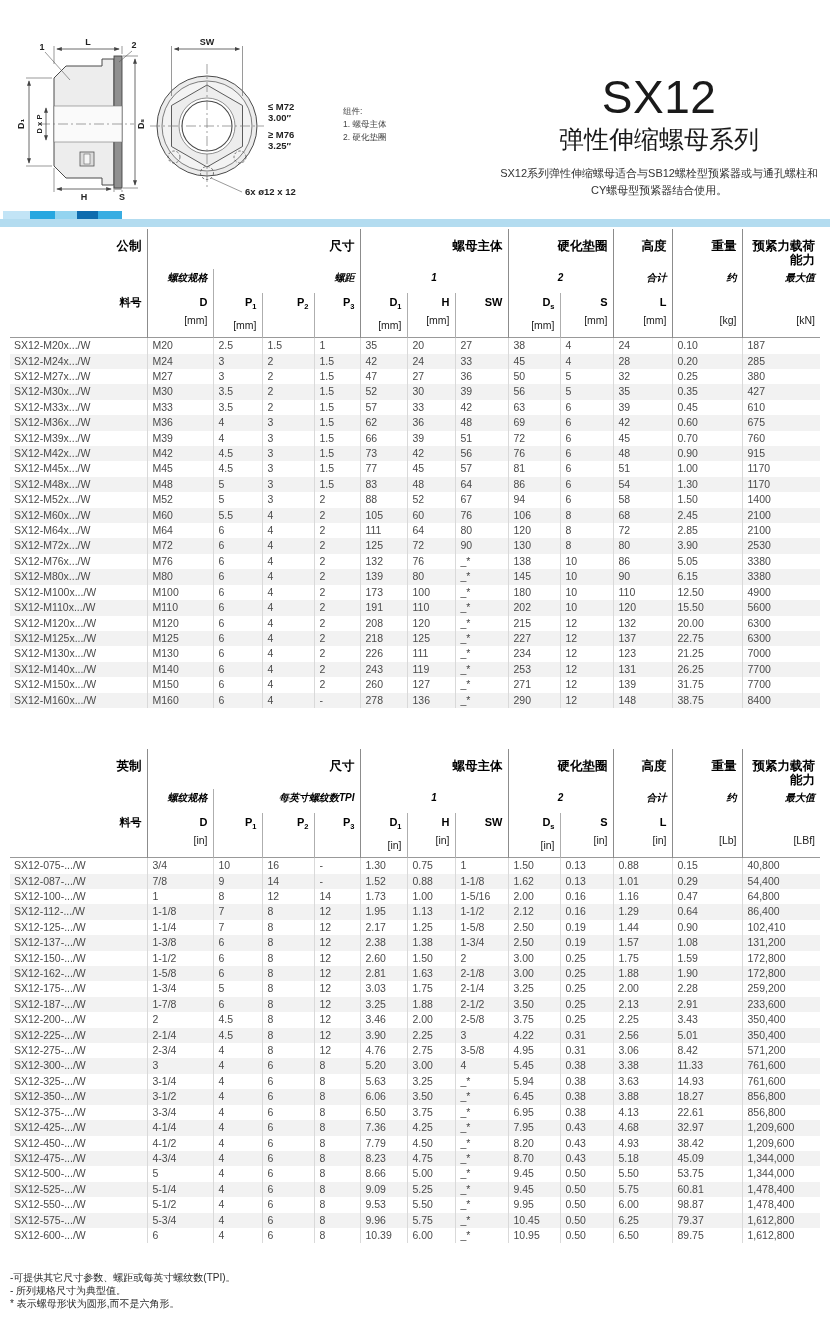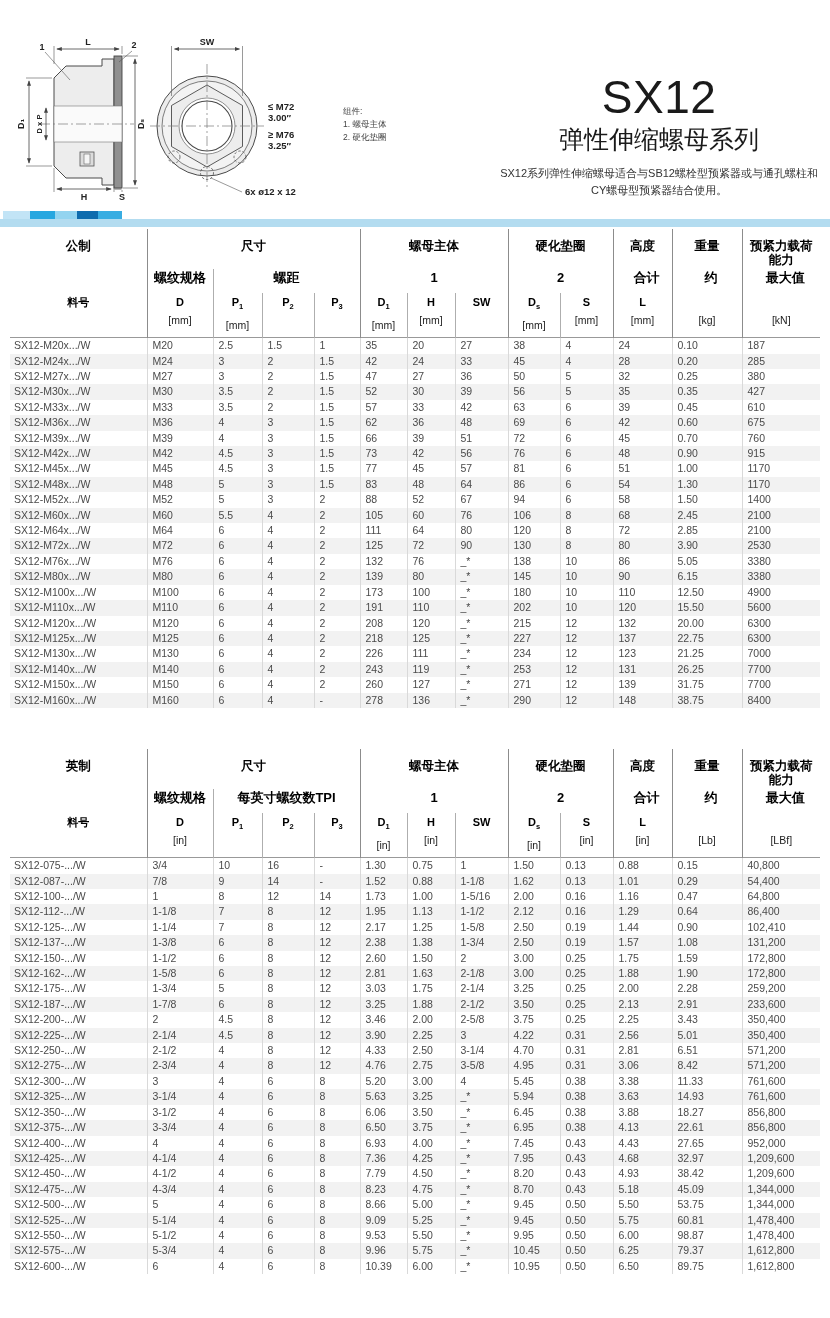--- a/index.html
+++ b/index.html
@@ -34,23 +34,23 @@
   .bar-seg span { display:block; height:8px; }
   .s1{width:27px}.s2{width:25px}.s3{width:22px}.s4{width:21px}.s5{width:24px}
   .band { position:absolute; top:219px; left:0; width:830px; height:8px; }
 
   
   table.datatable { position:absolute; left:10px; width:810px; border-collapse:collapse; table-layout:fixed; }
   #metric-table   { top:229px; }
   #imperial-table { top:749px; }
 
   thead { border-bottom:1px solid #999; }
-  thead th { vertical-align:top; text-align:center; font-weight:bold; color:#000; padding:0 5px; }
+  thead th { vertical-align:top; text-align:right; font-weight:bold; color:#000; padding:0 5px; }
   tr.grp  th { font-size:12.5px; line-height:14px; padding-top:10px; padding-bottom:2px; height:38px; }
-  tr.subg th { font-size:13px;   line-height:13px; padding-top:2px;  padding-bottom:2px; height:24px; }
+  tr.subg th { font-size:10px;   line-height:13px; padding-top:2px;  padding-bottom:2px; height:24px;font-style:italic; }
   tr.cols th { font-size:11px;   line-height:12px; padding-top:3px;  padding-bottom:6px; height:30px; }
   th .base { font-size:11px; }
   th sub   { font-size:7.5px; }
   th .unit { font-weight:normal; font-size:10.5px; color:#222; margin-top:6px; }
   .ctr { text-align:center; }
   .ind { padding-left:13px !important; }
   .gb { border-left:1px solid #8c8c8c; }
   .sb { border-left:1px solid #aeaeae; }
 
   tbody td {
@@ -812,35 +812,20 @@
           <td class="c5">3.90</td>
           <td class="c6">2.25</td>
           <td class="c7">3</td>
           <td class="c8">4.22</td>
           <td class="c9">0.31</td>
           <td class="c10">2.56</td>
           <td class="c11">5.01</td>
           <td class="c12">350,400</td>
         </tr>
         <tr>
-          <td class="c0">SX12-250-.../W</td>
-          <td class="c1">2-1/2</td>
-          <td class="c2">4</td>
-          <td class="c3">8</td>
-          <td class="c4">12</td>
-          <td class="c5">4.33</td>
-          <td class="c6">2.50</td>
-          <td class="c7">3-1/4</td>
-          <td class="c8">4.70</td>
-          <td class="c9">0.31</td>
-          <td class="c10">2.81</td>
-          <td class="c11">6.51</td>
-          <td class="c12">571,200</td>
-        </tr>
-        <tr>
           <td class="c0">SX12-275-.../W</td>
           <td class="c1">2-3/4</td>
           <td class="c2">4</td>
           <td class="c3">8</td>
           <td class="c4">12</td>
           <td class="c5">4.76</td>
           <td class="c6">2.75</td>
           <td class="c7">3-5/8</td>
           <td class="c8">4.95</td>
           <td class="c9">0.31</td>
@@ -902,35 +887,20 @@
           <td class="c5">6.50</td>
           <td class="c6">3.75</td>
           <td class="c7">_*</td>
           <td class="c8">6.95</td>
           <td class="c9">0.38</td>
           <td class="c10">4.13</td>
           <td class="c11">22.61</td>
           <td class="c12">856,800</td>
         </tr>
         <tr>
-          <td class="c0">SX12-400-.../W</td>
-          <td class="c1">4</td>
-          <td class="c2">4</td>
-          <td class="c3">6</td>
-          <td class="c4">8</td>
-          <td class="c5">6.93</td>
-          <td class="c6">4.00</td>
-          <td class="c7">_*</td>
-          <td class="c8">7.45</td>
-          <td class="c9">0.43</td>
-          <td class="c10">4.43</td>
-          <td class="c11">27.65</td>
-          <td class="c12">952,000</td>
-        </tr>
-        <tr>
           <td class="c0">SX12-425-.../W</td>
           <td class="c1">4-1/4</td>
           <td class="c2">4</td>
           <td class="c3">6</td>
           <td class="c4">8</td>
           <td class="c5">7.36</td>
           <td class="c6">4.25</td>
           <td class="c7">_*</td>
           <td class="c8">7.95</td>
           <td class="c9">0.43</td>
@@ -1039,14 +1009,19 @@
           <td class="c7">_*</td>
           <td class="c8">10.95</td>
           <td class="c9">0.50</td>
           <td class="c10">6.50</td>
           <td class="c11">89.75</td>
           <td class="c12">1,612,800</td>
         </tr>
       </tbody>
   </table>
 
+  <div class="footnotes">
+    <div>-可提供其它尺寸参数、螺距或每英寸螺纹数(TPI)。</div>
+    <div>- 所列规格尺寸为典型值。</div>
+    <div>* 表示螺母形状为圆形,而不是六角形。</div>
+  </div>
 
 </div>
 
 </body></html>

